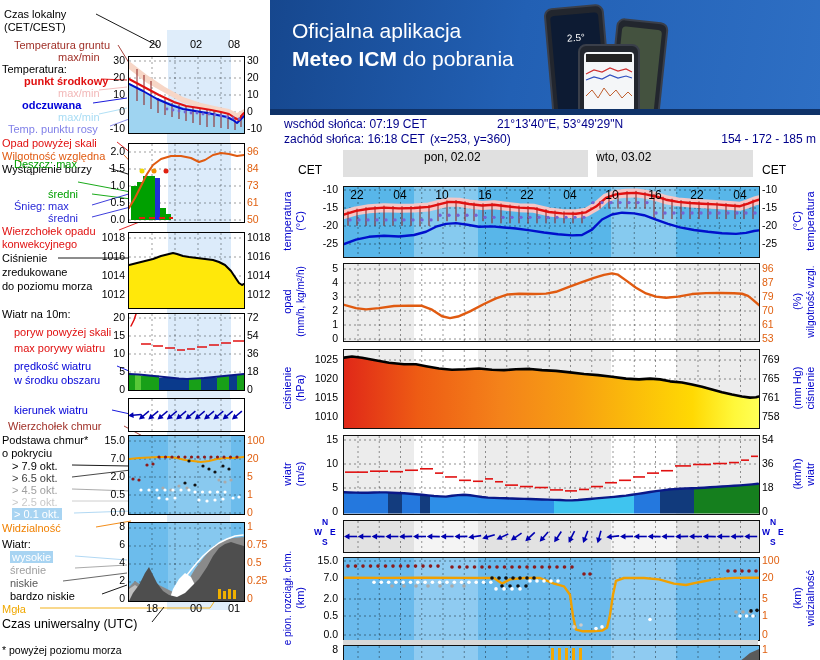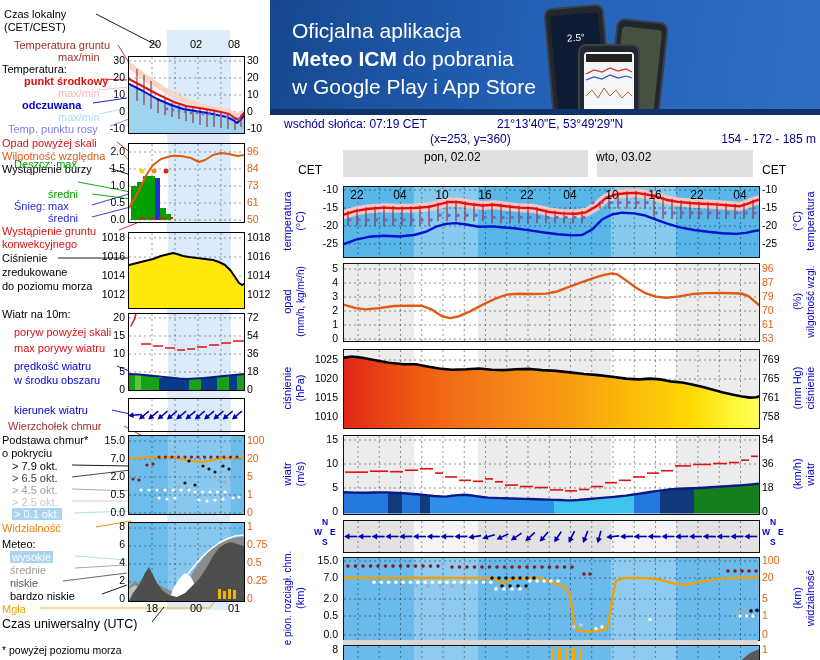--- a/index.html
+++ b/index.html
@@ -330,21 +330,20 @@
         <rect x="89" y="66" width="3" height="10" fill="#f0b000"></rect>
         <rect x="94" y="68" width="3" height="8" fill="#f0b000"></rect>
         <rect x="99" y="66" width="3" height="10" fill="#f0b000"></rect>
         <rect x="104" y="67" width="3" height="9" fill="#f0b000"></rect>
       </svg>
   </div>
 
   <div id="banner">
     <div class="bline" style="top:18px">Oficjalna aplikacja</div>
     <div class="bline" style="top:46px"><b>Meteo ICM</b><span> do pobrania</span></div>
-    <div class="bline" style="top:74px">w Google Play i App Store</div>
     <div class="phone" style="left:278px;top:6px;width:56px;height:106px;transform:rotate(-5deg)">
       <div class="pscreen">
         <div style="color:#fff;font-size:10px;text-align:center;margin-top:18px">2.5°</div>
       </div>
     </div>
     <div class="phone" style="left:342px;top:20px;width:48px;height:94px;transform:rotate(6deg)">
       <div class="pscreen" style="background:#44523f"></div>
     </div>
     <div class="phone" style="left:308px;top:44px;width:58px;height:70px">
       <div class="pscreen" style="background:#f4f6f8">
@@ -354,20 +353,21 @@
           <polyline points="2,28 10,25 18,27 26,23 34,26 42,24 48,26" fill="none" stroke="#3050c0" stroke-width="1.2"></polyline>
           <polyline points="2,44 8,38 14,46 20,36 26,44 32,38 38,46 44,40 48,44" fill="none" stroke="#c06030" stroke-width="1"></polyline>
         </svg>
       </div>
     </div>
 
     <div class="strip"></div>
   </div>
 
   <div class="info" style="left:284px;top:116px">wschód słońca: 07:19 CET</div>
+  <div class="info" style="left:284px;top:131px">zachód słońca: 16:18 CET</div>
   <div class="info" style="left:430px;top:116px;width:260px;text-align:center">21°13'40"E, 53°49'29"N</div>
   <div class="info" style="left:430px;top:131px;width:260px;text-align:left">(x=253,  y=360)</div>
   <div class="info" style="left:640px;top:131px;width:176px;text-align:right">154 - 172 - 185 m</div>
 
   <div class="dayband" style="left:343px;width:245px"></div>
   <div class="dayband" style="left:597px;width:156px"></div>
   <div class="daylabel" style="left:424px">pon, 02.02</div>
   <div class="daylabel" style="left:596px">wto, 03.02</div>
   <div class="cet" style="left:298px">CET</div>
   <div class="cet" style="left:762px">CET</div>
@@ -968,41 +968,41 @@
     <div class="legend-item" style="left: 58px; top: 111px; color: rgb(168, 220, 244);">max/min</div>
     <div class="legend-item" style="left: 8px; top: 123px; color: rgb(128, 128, 232);">Temp. punktu rosy</div>
     <div class="legend-item" style="left: 2px; top: 137px; color: rgb(224, 16, 16);">Opad powyżej skali</div>
     <div class="legend-item" style="left: 2px; top: 150px; color: rgb(224, 90, 16);">Wilgotność względna</div>
     <div class="legend-item" style="left: 2px; top: 163px;">Wystąpienie burzy</div>
     <div class="legend-item" style="left: 14px; top: 158px; color: rgb(0, 160, 0);">Deszcz: max</div>
     <div class="legend-item" style="left: 48px; top: 188px; color: rgb(0, 160, 0);">średni</div>
     <div class="legend-item" style="left: 14px; top: 200px; color: rgb(40, 40, 216);">Śnieg:</div>
     <div class="legend-item" style="left: 48px; top: 200px; color: rgb(40, 40, 216);">max</div>
     <div class="legend-item" style="left: 48px; top: 212px; color: rgb(40, 40, 216);">średni</div>
-    <div class="legend-item" style="left: 2px; top: 225px; color: rgb(224, 16, 16);">Wystąpienie gruntu</div>
+    <div class="legend-item" style="left: 2px; top: 225px; color: rgb(224, 16, 16);">Wierzchołek opadu</div>
     <div class="legend-item" style="left: 2px; top: 238px; color: rgb(224, 16, 16);">konwekcyjnego</div>
     <div class="legend-item" style="left: 2px; top: 252px;">Ciśnienie</div>
     <div class="legend-item" style="left: 2px; top: 266px;">zredukowane</div>
     <div class="legend-item" style="left: 2px; top: 280px;">do poziomu morza</div>
     <div class="legend-item" style="left: 2px; top: 308px;">Wiatr na 10m:</div>
     <div class="legend-item" style="left: 14px; top: 326px; color: rgb(224, 16, 16);">poryw powyżej skali</div>
     <div class="legend-item" style="left: 14px; top: 342px; color: rgb(224, 16, 16);">max porywy wiatru</div>
     <div class="legend-item" style="left: 14px; top: 360px; color: rgb(0, 0, 216);">prędkość wiatru</div>
     <div class="legend-item" style="left: 14px; top: 374px; color: rgb(0, 0, 216);">w środku obszaru</div>
     <div class="legend-item" style="left: 14px; top: 404px; color: rgb(0, 0, 216);">kierunek wiatru</div>
     <div class="legend-item" style="left: 8px; top: 420px; color: rgb(160, 48, 40);">Wierzchołek chmur</div>
     <div class="legend-item" style="left: 2px; top: 434px;">Podstawa chmur*</div>
     <div class="legend-item" style="left: 2px; top: 447px;">o pokryciu</div>
     <div class="legend-item" style="left: 12px; top: 460px;">&gt; 7.9 okt.</div>
     <div class="legend-item" style="left: 12px; top: 472px; color: rgb(64, 64, 64);">&gt; 6.5 okt.</div>
     <div class="legend-item" style="left: 12px; top: 484px; color: rgb(160, 160, 160);">&gt; 4.5 okt.</div>
     <div class="legend-item" style="left: 12px; top: 496px; color: rgb(200, 200, 200);">&gt; 2.5 okt.</div>
     <div class="legend-item" style="left: 12px; top: 508px; color: rgb(255, 255, 255); background: rgb(168, 212, 242); padding: 0px 2px;">&gt; 0.1 okt.</div>
     <div class="legend-item" style="left: 2px; top: 522px; color: rgb(240, 128, 0);">Widzialność</div>
-    <div class="legend-item" style="left: 2px; top: 538px;">Meteo:</div>
+    <div class="legend-item" style="left: 2px; top: 538px;">Wiatr:</div>
     <div class="legend-item" style="left: 10px; top: 551px; color: rgb(255, 255, 255); background: rgb(168, 212, 242); padding: 0px 2px;">wysokie</div>
     <div class="legend-item" style="left: 10px; top: 564px; color: rgb(160, 160, 160);">średnie</div>
     <div class="legend-item" style="left: 10px; top: 577px; color: rgb(88, 88, 88);">niskie</div>
     <div class="legend-item" style="left: 10px; top: 590px;">bardzo niskie</div>
     <div class="legend-item" style="left: 2px; top: 603px; color: rgb(240, 168, 0);">Mgła</div>
     <div class="legend-item" style="left: 2px; top: 618px; font-size: 12.5px;">Czas uniwersalny (UTC)</div>
     <div class="legend-item" style="left: 2px; top: 644px; font-size: 10.5px;">* powyżej poziomu morza</div>
     <div class="tick" style="left: 145px; top: 38px; width: 20px; text-align: center; font-size: 11px;">20</div>
     <div class="tick" style="left: 186px; top: 38px; width: 20px; text-align: center; font-size: 11px;">02</div>
     <div class="tick" style="left: 224px; top: 38px; width: 20px; text-align: center; font-size: 11px;">08</div>

